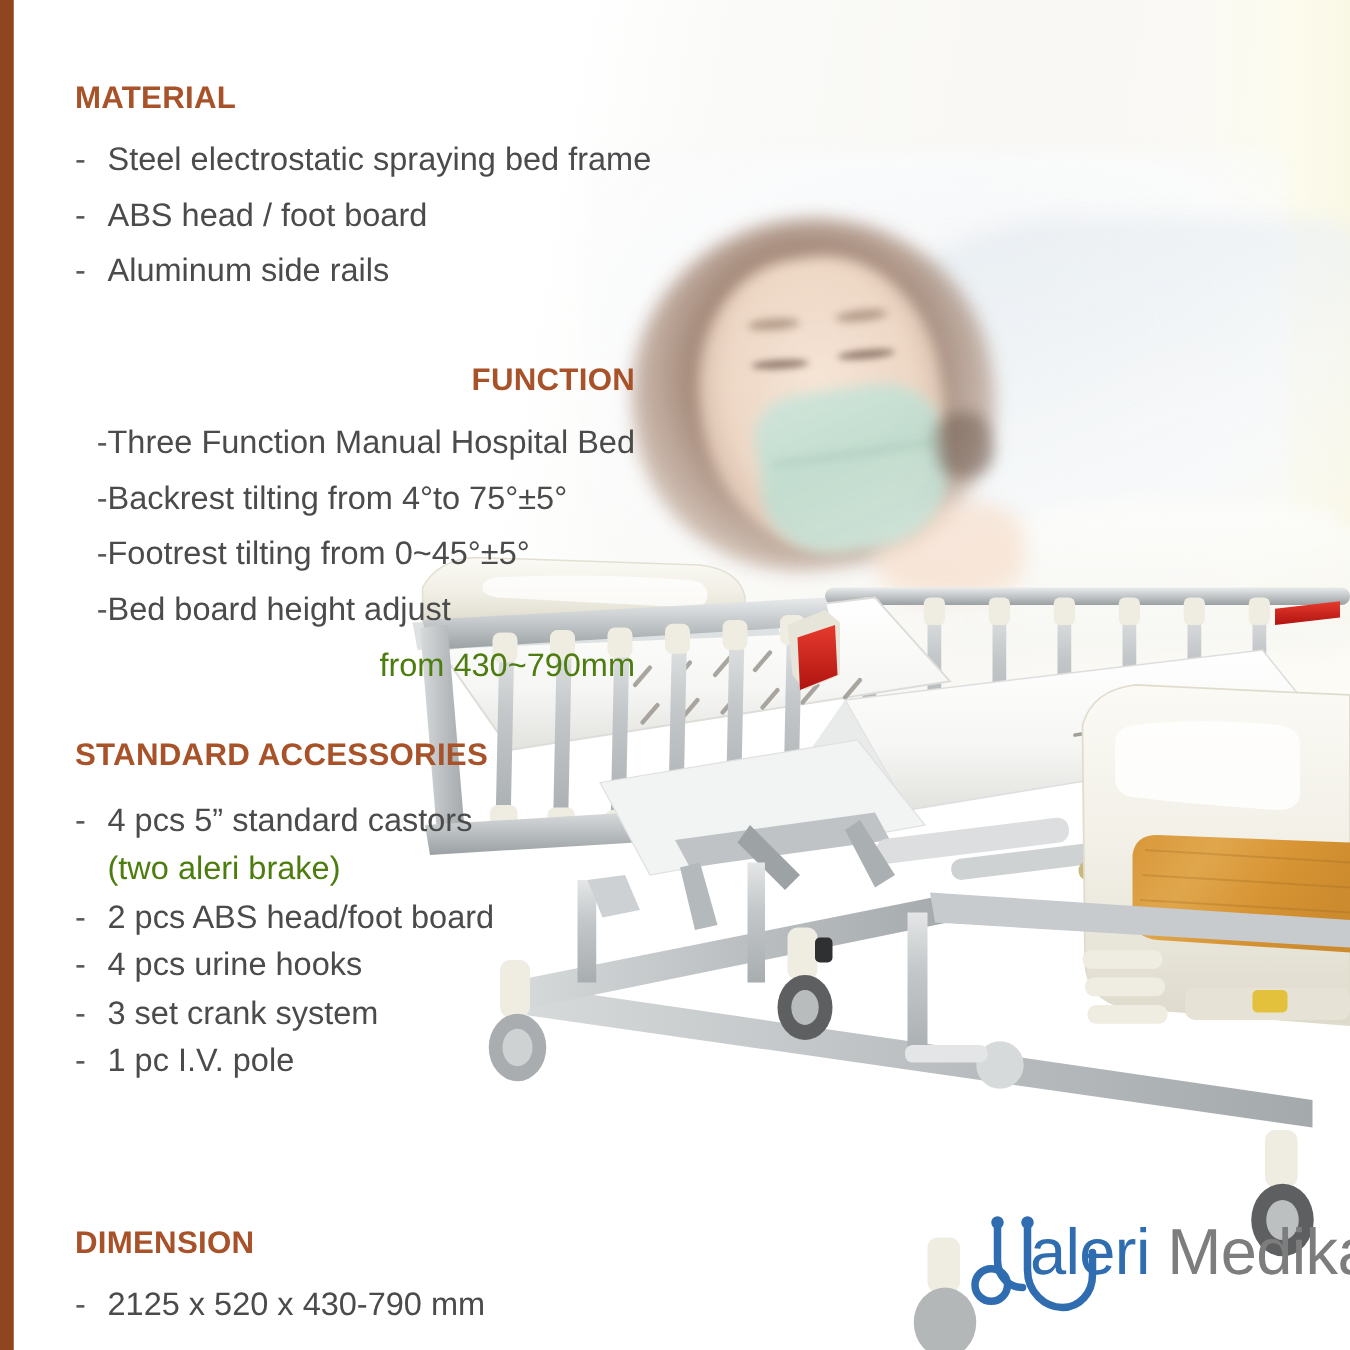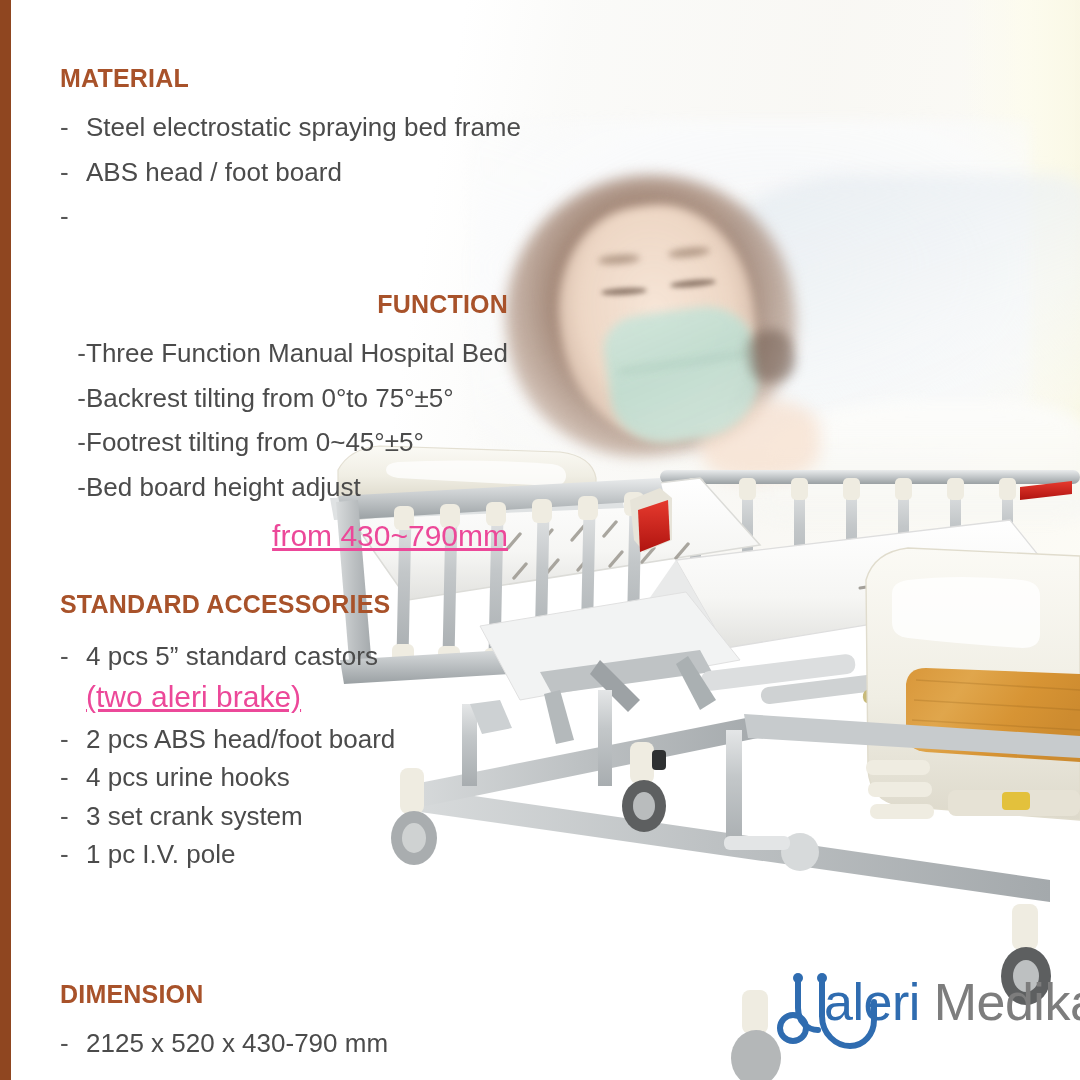--- a/index.html
+++ b/index.html
@@ -188,26 +188,25 @@
     white-space: nowrap;
   }
   ul.items.tight li { line-height: 1.48; }
   .dash {
     width: 26px;
     flex: 0 0 26px;
     color: #565656;
   }
   .itxt { display: block; }
   .cont-line {
-    color: #ec4899;
-    font-size: 30px;
+    color: #4d7c0f;
+    font-size: 26px;
     line-height: 1.72;
     padding-left: 26px;
     white-space: nowrap;
-    text-decoration: underline;
   }
   ul.items.tight .cont-line { line-height: 1.48; }
 
   
   #sec-material  { top: 64px; }
   #sec-function  { top: 290px; text-align: right; }
   #sec-accessories { top: 590px; }
   #sec-dimension { top: 980px; }
 
   
@@ -455,34 +454,35 @@
         <li>
           <span class="dash">-</span>
           <span class="itxt">Steel electrostatic spraying bed frame</span>
         </li>
         <li>
           <span class="dash">-</span>
           <span class="itxt">ABS head / foot board</span>
         </li>
         <li>
           <span class="dash">-</span>
+          <span class="itxt">Aluminum side rails</span>
         </li>
       </ul>
     </div>
 
     <div class="section" id="sec-function">
       <div class="sec-title">FUNCTION</div>
       <ul class="items">
         <li>
           <span class="dash">-</span>
           <span class="itxt">Three Function Manual Hospital Bed</span>
         </li>
         <li>
           <span class="dash">-</span>
-          <span class="itxt">Backrest tilting from 0°to 75°±5°</span>
+          <span class="itxt">Backrest tilting from 4°to 75°±5°</span>
         </li>
         <li>
           <span class="dash">-</span>
           <span class="itxt">Footrest tilting from 0~45°±5°</span>
         </li>
         <li>
           <span class="dash">-</span>
           <span class="itxt">Bed board height adjust</span>
         </li>
         <div class="cont-line">from 430~790mm</div>

